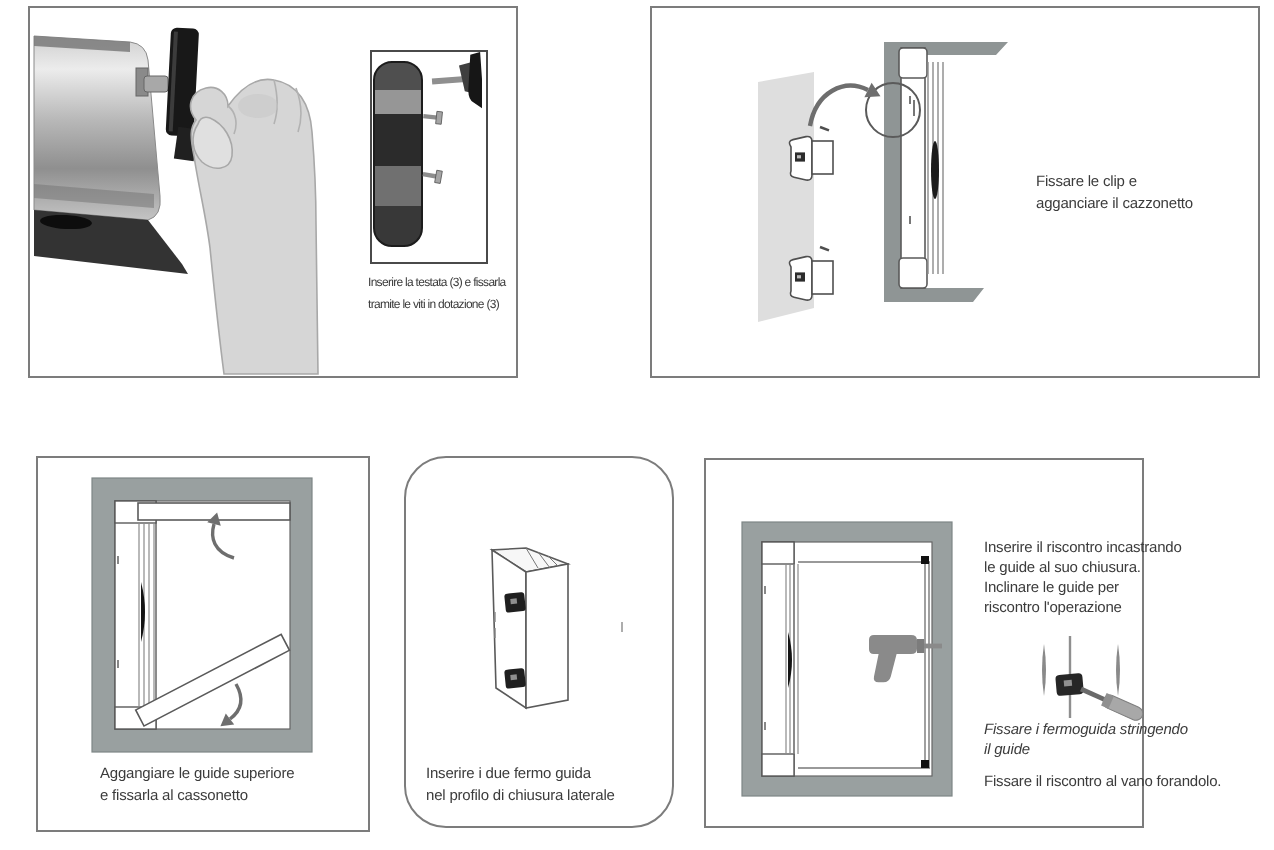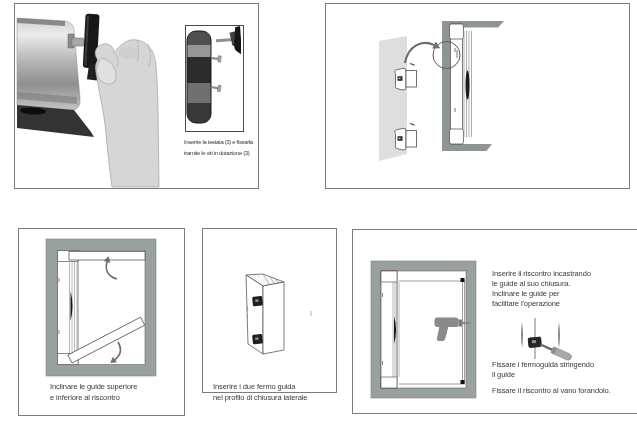--- a/index.html
+++ b/index.html
@@ -126,20 +126,24 @@
         <line x1="16" y1="-4.5" x2="20.5" y2="-2.8" stroke="#4f4f4f" stroke-width="1.3"></line>
       </g>
       <g transform="translate(68,124)">
         <path d="M1.5,5.5 Q-0.5,2.5 2.5,1.8 L9,0.3 Q12,-0.2 12,2.8 L12,19.5 Q12,22.5 9,22 L3,20.6 Q0.5,20 1.5,17.5 Z" fill="#fff" stroke="#4f4f4f" stroke-width="0.8"></path>
         <rect x="12" y="2.5" width="10.5" height="16.5" fill="#fff" stroke="#4f4f4f" stroke-width="0.8"></rect>
         <rect x="3.5" y="8.2" width="5" height="4.6" fill="#2c2c2c"></rect>
         <rect x="4.5" y="9.6" width="2" height="1.6" fill="#bbbbbb"></rect>
         <line x1="16" y1="-4.5" x2="20.5" y2="-2.8" stroke="#4f4f4f" stroke-width="1.3"></line>
       </g>
     </svg>
+    <div class="caption" style="left:192px;top:82px;">
+      <div>Fissare le clip e</div>
+      <div>agganciare il cazzonetto</div>
+    </div>
   </div>
 
   <div class="panel" id="p3" style="left:18px;top:228px;width:167px;height:188px;">
     <svg width="165" height="186" viewBox="0 0 165 186">
       <rect x="27" y="10" width="110" height="137" fill="#99a0a0" stroke="#7e8686" stroke-width="0.6"></rect>
       <rect x="38.5" y="21.5" width="87.5" height="114" fill="#ffffff" stroke="#666" stroke-width="0.6"></rect>
 
       <g stroke="#5a5a5a" stroke-width="0.7" fill="#ffffff">
         <rect x="38.5" y="21.5" width="20.5" height="114"></rect>
         <rect x="38.5" y="21.5" width="20.5" height="11"></rect>
@@ -166,26 +170,26 @@
       <g>
         <path d="M98,50 C88,47 86,40 88,33" fill="none" stroke="#6e6e6e" stroke-width="1.7"></path>
         <polygon points="0,-3.5 6,0 0,3.5" fill="#6e6e6e" transform="translate(88,33) rotate(-75)"></polygon>
       </g>
       <g>
         <path d="M99,113 C103,120 102,126 96,130.5" fill="none" stroke="#6e6e6e" stroke-width="1.7"></path>
         <polygon points="0,-3.5 6,0 0,3.5" fill="#6e6e6e" transform="translate(96,130.5) rotate(143)"></polygon>
       </g>
     </svg>
     <div class="caption" style="left:31px;top:153px;">
-      <div>Inclinare le guide superiore</div>
-      <div>e inferiore al riscontro</div>
-    </div>
-  </div>
-
-  <div class="panel" id="p4" style="left:202px;top:228px;width:135px;height:165px;">
+      <div>Aggangiare le guide superiore</div>
+      <div>e fissarla al cassonetto</div>
+    </div>
+  </div>
+
+  <div class="panel" id="p4" style="left:202px;top:228px;width:135px;height:186px;border-radius:21px;">
     <svg width="133" height="184" viewBox="0 0 133 184">
       <g stroke="#5a5a5a" stroke-width="0.8" fill="#ffffff">
         <polygon points="60,45 81,53 60,57 43,46" fill="#f7f7f7"></polygon>
         <polygon points="43,46 60,57 60,125 45,115"></polygon>
         <polygon points="60,57 81,53 81,121 60,125"></polygon>
       </g>
       <g stroke="#777" stroke-width="0.5">
         <line x1="60" y1="45" x2="66" y2="55"></line>
         <line x1="66" y1="47" x2="72" y2="55"></line>
         <line x1="71" y1="49" x2="76" y2="54"></line>
@@ -203,21 +207,21 @@
         <rect x="2.8" y="2.8" width="3.2" height="2.6" fill="#8f8f8f"></rect>
       </g>
       <line x1="108" y1="82" x2="108" y2="87" stroke="#999" stroke-width="0.8"></line>
     </svg>
     <div class="caption" style="left:10px;top:153px;">
       <div>Inserire i due fermo guida</div>
       <div>nel profilo di chiusura laterale</div>
     </div>
   </div>
 
-  <div class="panel" id="p5" style="left:352px;top:229px;width:286px;height:185px;padding-left:18px;">
+  <div class="panel" id="p5" style="left:352px;top:229px;width:220px;height:185px;padding-left:18px;">
     <svg width="274" height="183" viewBox="0 0 274 183">
       <rect x="18" y="31" width="105" height="137" fill="#99a0a0" stroke="#7e8686" stroke-width="0.6"></rect>
       <rect x="28" y="41" width="85" height="117" fill="#ffffff" stroke="#666" stroke-width="0.6"></rect>
       <g stroke="#5a5a5a" stroke-width="0.7" fill="#ffffff">
         <rect x="28" y="41" width="16" height="117"></rect>
         <rect x="28" y="41" width="16" height="11"></rect>
         <rect x="28" y="147" width="16" height="11"></rect>
       </g>
       <g stroke="#8a8a8a" stroke-width="0.6">
         <line x1="40" y1="52" x2="40" y2="147"></line>
@@ -257,23 +261,23 @@
           <rect x="0" y="-1.2" width="13" height="2.4" fill="#6a6a6a"></rect>
           <rect x="12.5" y="-3.4" width="21" height="6.8" rx="3.4" fill="#a8a8a8" stroke="#7e7e7e" stroke-width="0.5"></rect>
           <rect x="12.5" y="-3.4" width="4" height="6.8" fill="#8f8f8f"></rect>
         </g>
       </g>
     </svg>
     <div class="caption" style="left:139px;top:39px;">
       <div>Inserire il riscontro incastrando</div>
       <div>le guide al suo chiusura.</div>
       <div>Inclinare le guide per</div>
-      <div>facilitare l'operazione</div>
-    </div>
-    <div class="caption" style="left:139px;top:130px;">
+      <div>riscontro l'operazione</div>
+    </div>
+    <div class="caption" style="left:139px;top:130px;font-style:italic;">
       <div>Fissare i fermoguida stringendo</div>
       <div>il guide</div>
     </div>
     <div class="caption" style="left:139px;top:156px;">
       <div>Fissare il riscontro al vano forandolo.</div>
     </div>
   </div>
 
 </div>
 

